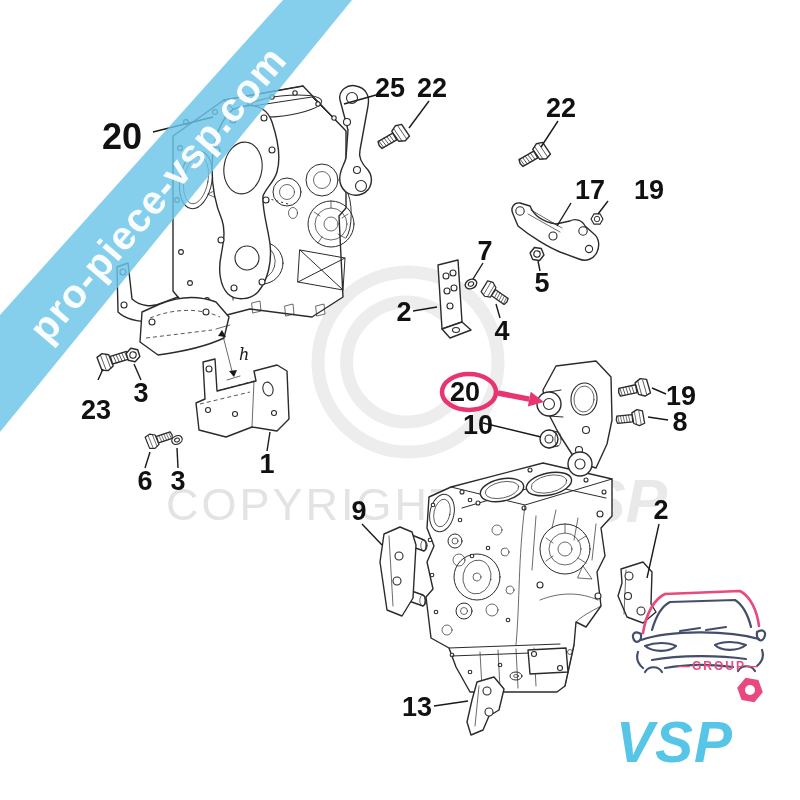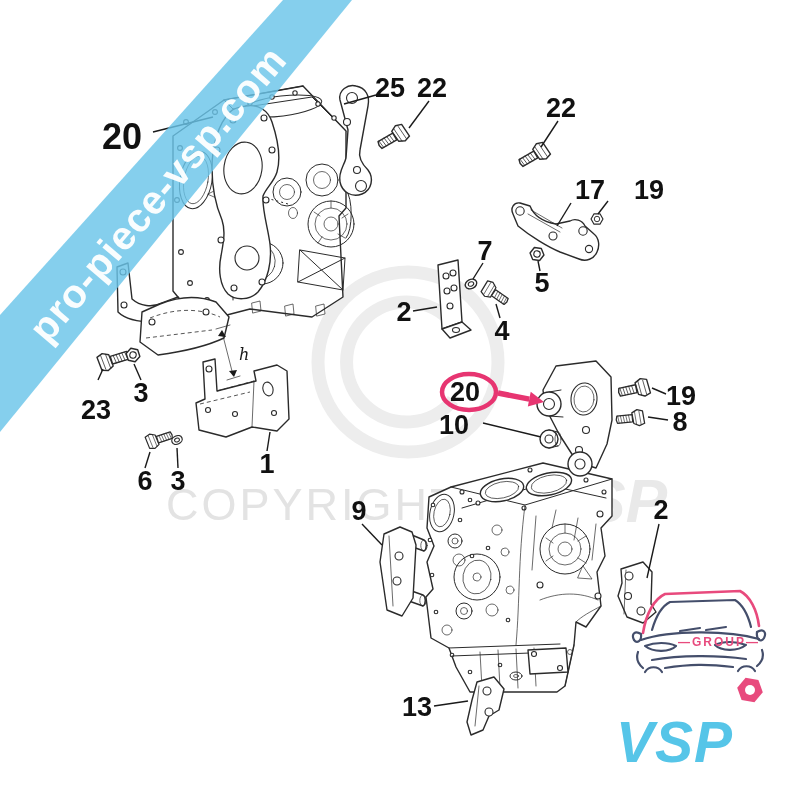--- a/index.html
+++ b/index.html
@@ -350,40 +350,40 @@
         <path class="car" d="M638,652 C636,658 638,664 643,668 M762,650 C764,656 762,662 757,666"></path>
         <path class="car" d="M645,672 A10,10 0 0 1 662,672 M738,671 A10,10 0 0 1 755,671"></path>
       </g>
       <g>
         <polygon fill="#e84a7d" points="762.8,692.3 754.4,702.2 741.6,700 737.2,687.7 745.6,677.8 758.4,680"></polygon>
         <circle fill="#fff" cx="750" cy="690" r="5"></circle>
       </g>
     </g>
   </svg>
 
-  <div class="logo-label logo-group" style="left:678px;top:636px;">—GROUP—</div>
+  <div class="logo-label logo-group" style="left:678px;top:660px;">—GROUP—</div>
   <div class="logo-label logo-vsp" style="left:616px;top:714px;">VSP</div>
 
   <div id="callouts">
       <div class="callout big" style="left: 122px; top: 137px;">20</div>
       <div class="callout" style="left: 390px; top: 88px;">25</div>
       <div class="callout" style="left: 432px; top: 88px;">22</div>
       <div class="callout" style="left: 561px; top: 108px;">22</div>
       <div class="callout" style="left: 573px; top: 190px; margin-left: 17px;">17</div>
       <div class="callout" style="left: 649px; top: 190px;">19</div>
       <div class="callout" style="left: 485px; top: 251px;">7</div>
       <div class="callout" style="left: 542px; top: 283px;">5</div>
       <div class="callout" style="left: 404px; top: 312px;">2</div>
       <div class="callout" style="left: 502px; top: 331px;">4</div>
       <div class="callout" style="left: 96px; top: 410px;">23</div>
       <div class="callout" style="left: 141px; top: 393px;">3</div>
       <div class="callout" style="left: 145px; top: 481px;">6</div>
       <div class="callout" style="left: 178px; top: 481px;">3</div>
       <div class="callout" style="left: 267px; top: 464px;">1</div>
       <div class="callout" style="left: 359px; top: 511px;">9</div>
-      <div class="callout" style="left: 454px; top: 425px;">10</div>
+      <div class="callout" style="left: 478px; top: 425px;">10</div>
       <div class="callout" style="left: 681px; top: 396px;">19</div>
       <div class="callout" style="left: 680px; top: 422px;">8</div>
       <div class="callout" style="left: 661px; top: 510px;">2</div>
       <div class="callout" style="left: 417px; top: 707px;">13</div>
       <div class="callout" style="left: 465px; top: 392px;">20</div>
     </div>
 </div>
 
 </body></html>

